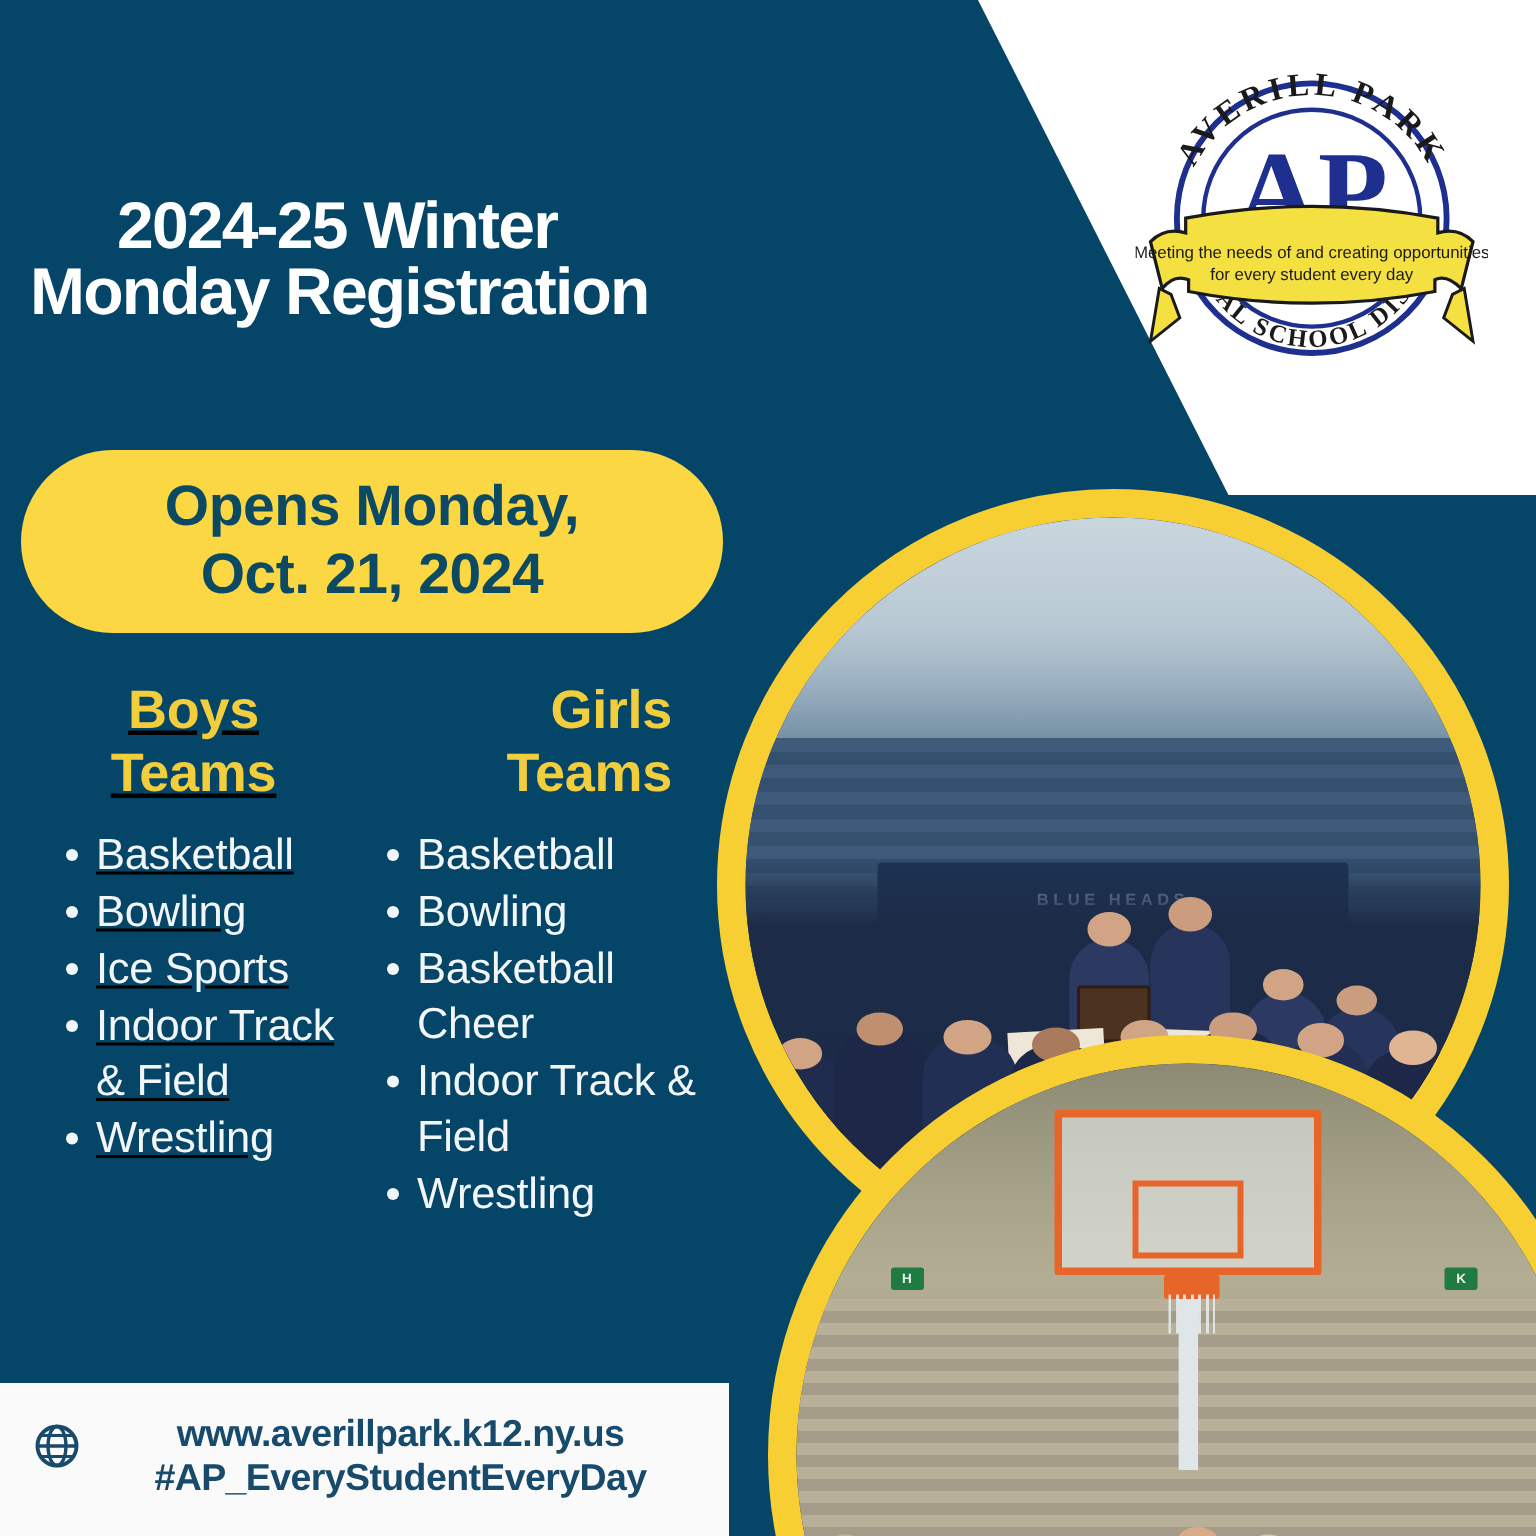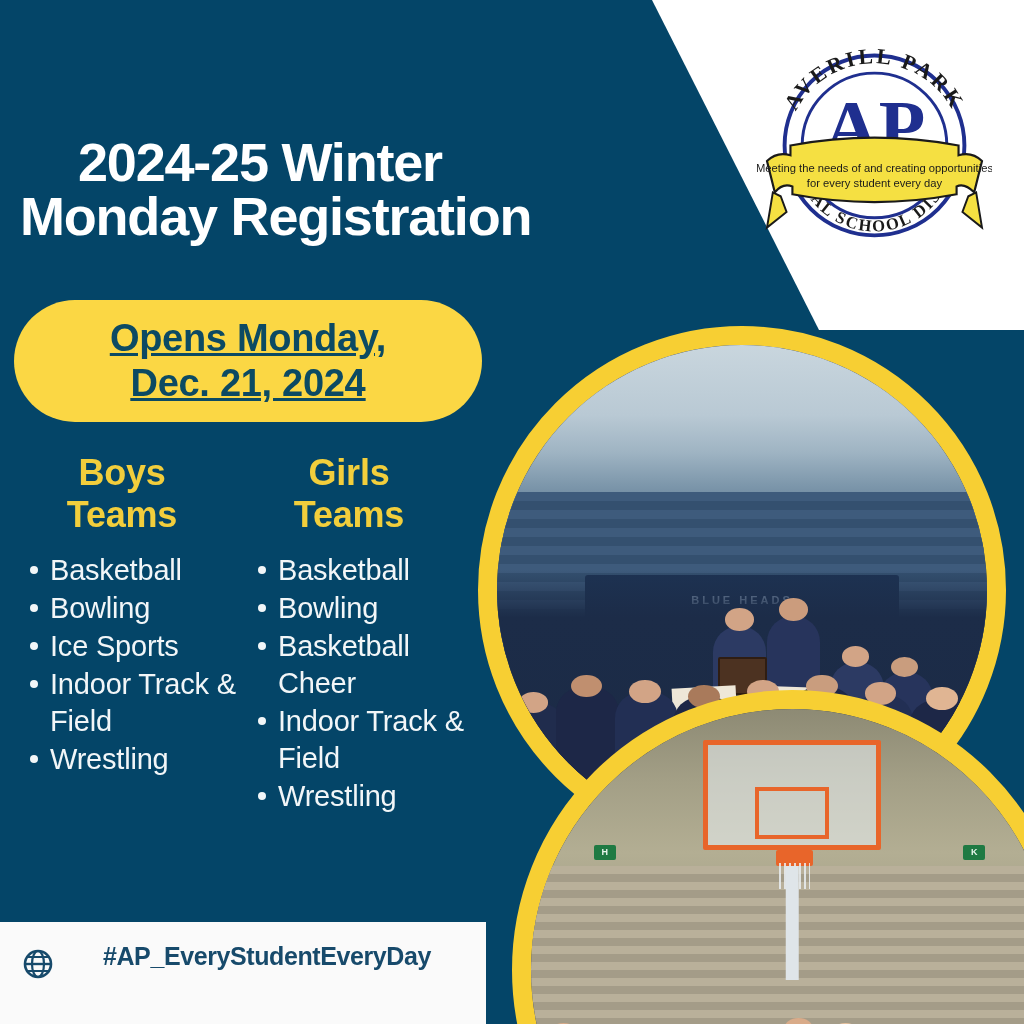--- a/index.html
+++ b/index.html
@@ -29,21 +29,21 @@
     width:235px;height:215px;z-index:6;
   }
   .logo svg{width:100%;height:100%;display:block;}
 
   
   .headline{
     position:absolute;left:78px;top:100px;
     z-index:5;width:650px;
     color:#ffffff;
     font-weight:bold;
-    font-size:54px;
+    font-size:44px;
     line-height:0.99;
     letter-spacing:-1.2px;
   }
   .headline .l2{display:block;margin-left:-58px;}
 
   
   .pill{
     position:absolute;left:14px;top:300px;z-index:5;
     width:468px;height:122px;
     background:#FBD744;
@@ -51,43 +51,42 @@
     display:flex;align-items:center;justify-content:center;
     text-align:center;
   }
   .pill span{
     display:block;
     color:#0C4A63;
     font-weight:bold;
     font-size:38px;
     line-height:1.18;
     letter-spacing:-0.3px;
-    text-decoration:underline;
   }
 
   
   .teams{
     position:absolute;left:0;top:452px;z-index:5;
     width:470px;
     display:flex;
   }
   .col{flex:0 0 auto;}
-  .col.boys{width:236px;padding-left:22px;}
+  .col.boys{width:236px;padding-left:36px;text-decoration:underline;}
   .col.girls{width:234px;padding-left:14px;}
   .col h3{
     margin:0 0 16px 0;
     color:#F2CE3C;
     font-weight:bold;
     font-size:36px;
     line-height:1.16;
     text-align:center;
     letter-spacing:-0.2px;
   }
   .col.boys h3{padding-right:14px;}
-  .col.girls h3{padding-right:22px;}
+  .col.girls h3{padding-right:22px;text-align:right;}
   .col ul{
     list-style:none;margin:0;padding:0;
   }
   .col li{
     position:relative;
     color:#F2F6F8;
     font-size:29px;
     line-height:1.28;
     padding-left:28px;
     margin-bottom:1px;
@@ -287,21 +286,21 @@
   </div>
 
   <h1 class="headline">
     <span class="l1">2024-25 Winter</span>
     <span class="l2">Monday Registration</span>
   </h1>
 
   <div class="pill">
     <span>
       <span style="display:block">Opens Monday,</span>
-      <span style="display:block">Dec. 21, 2024</span>
+      <span style="display:block">Oct. 21, 2024</span>
     </span>
   </div>
 
   <div class="teams">
 
     <div class="col boys">
       <h3>
         <span style="display:block">Boys</span>
         <span style="display:block">Teams</span>
       </h3>
@@ -333,17 +332,18 @@
     <span class="globe">
       <svg viewBox="0 0 32 32" width="32" height="32" xmlns="http://www.w3.org/2000/svg">
         <circle cx="16" cy="16" r="13" fill="none" stroke="#174A6B" stroke-width="2.6"></circle>
         <ellipse cx="16" cy="16" rx="6" ry="13" fill="none" stroke="#174A6B" stroke-width="2.2"></ellipse>
         <line x1="3" y1="16" x2="29" y2="16" stroke="#174A6B" stroke-width="2.4"></line>
         <line x1="5" y1="9" x2="27" y2="9" stroke="#174A6B" stroke-width="2"></line>
         <line x1="5" y1="23" x2="27" y2="23" stroke="#174A6B" stroke-width="2"></line>
       </svg>
     </span>
     <div class="lines">
+      <div>www.averillpark.k12.ny.us</div>
       <div>#AP_EveryStudentEveryDay</div>
     </div>
   </div>
 
 </div>
 
 </body></html>

